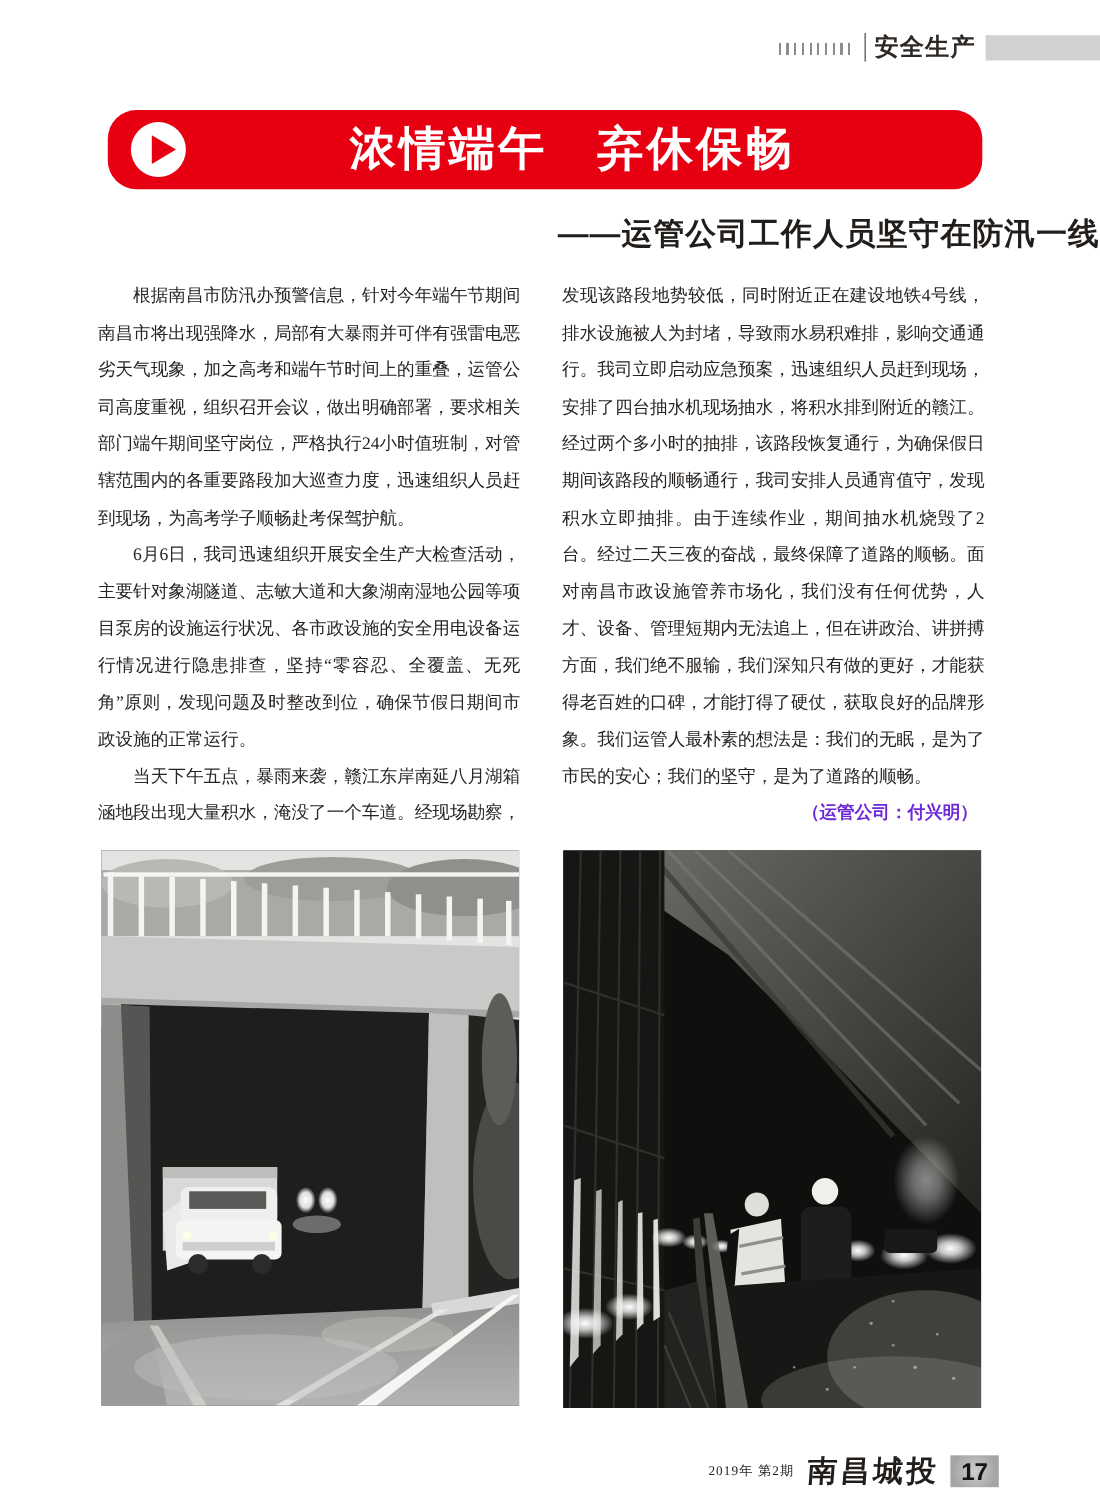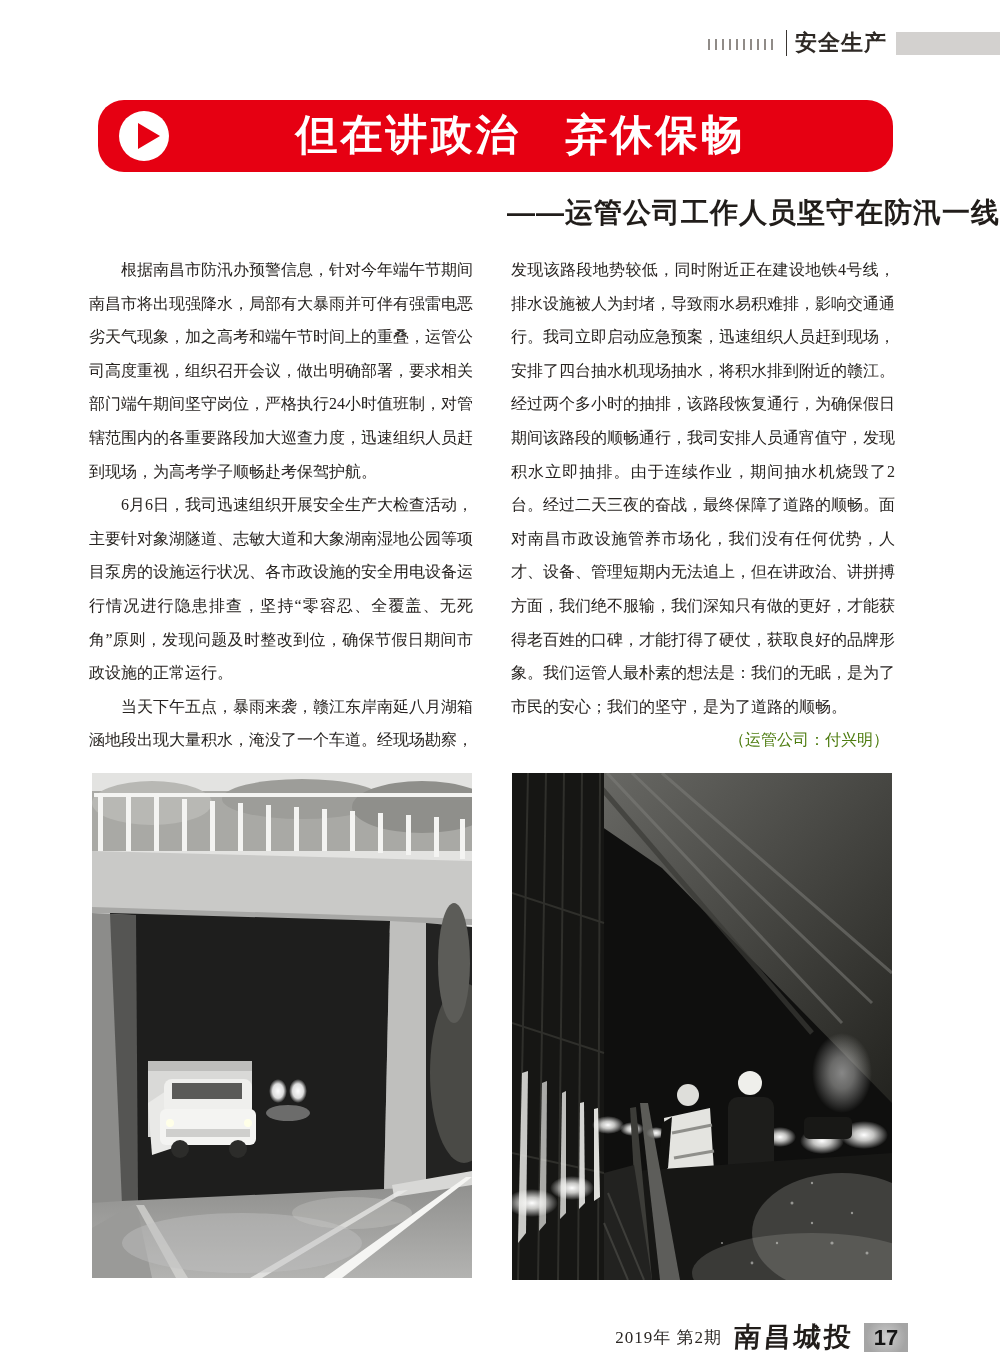--- a/index.html
+++ b/index.html
@@ -53,34 +53,34 @@
     font-size:28px; font-weight:700; color:#211d1a; letter-spacing:1px;
   }
 
   
   .article {
     position:absolute; left:89px; top:253px; width:806px; height:514px;
     column-count:2; column-gap:38px; column-fill:auto;
     font-size:16px; line-height:33.6px; text-align:justify; color:#272320;
   }
   .article p { text-indent:2em; }
-  .byline { text-align:right; text-indent:0; padding-right:6px; color:#4d7c0f; }
+  .byline { text-align:right; text-indent:0; padding-right:6px; color:#6d28d9;font-weight:bold; }
 
   
   .photo { position:absolute; overflow:hidden; background:#777; }
   .photo-left  { left:92px;  top:773px; width:380px; height:505px; }
   .photo-right { left:512px; top:773px; width:380px; height:507px; }
   .photo svg { display:block; }
 
   
   .footer {
     position:absolute; right:92px; top:1320px; height:34px;
     display:flex; align-items:center;
   }
-  .issue { font-size:17px; color:#2b2724; letter-spacing:1px; white-space:nowrap; }
+  .issue { font-size:12px; color:#2b2724; letter-spacing:1px; white-space:nowrap; }
   .brand {
     font-size:27px; font-weight:700; color:#211d1a; margin:0 10px 0 12px;
     font-family:"DejaVu Serif","Liberation Serif",serif;
     transform:skewX(-4deg); letter-spacing:3px; white-space:nowrap;
   }
   .page-num {
     width:44px; height:29px; line-height:29px; text-align:center;
     background:radial-gradient(circle at 50% 50%, #cdcdcd 0%, #a5a5a5 75%);
     color:#141414; font-family:"Liberation Sans","DejaVu Sans",sans-serif;
     font-size:22px; font-weight:700;
@@ -95,21 +95,21 @@
     <span class="tick-marks"></span>
     <span class="header-divider"></span>
     <span class="section-label">安全生产</span>
     <span class="header-block"></span>
   </div>
 
   <div class="banner">
     <span class="play-badge">
         <span class="tri"></span>
       </span>
-    <div class="banner-title">但在讲政治　弃休保畅</div>
+    <div class="banner-title">浓情端午　弃休保畅</div>
   </div>
 
   <div class="subtitle">——运管公司工作人员坚守在防汛一线</div>
 
   <div class="article">
     <p>根据南昌市防汛办预警信息，针对今年端午节期间南昌市将出现强降水，局部有大暴雨并可伴有强雷电恶劣天气现象，加之高考和端午节时间上的重叠，运管公司高度重视，组织召开会议，做出明确部署，要求相关部门端午期间坚守岗位，严格执行24小时值班制，对管辖范围内的各重要路段加大巡查力度，迅速组织人员赶到现场，为高考学子顺畅赴考保驾护航。</p>
     <p>6月6日，我司迅速组织开展安全生产大检查活动，主要针对象湖隧道、志敏大道和大象湖南湿地公园等项目泵房的设施运行状况、各市政设施的安全用电设备运行情况进行隐患排查，坚持“零容忍、全覆盖、无死角”原则，发现问题及时整改到位，确保节假日期间市政设施的正常运行。</p>
     <p>当天下午五点，暴雨来袭，赣江东岸南延八月湖箱涵地段出现大量积水，淹没了一个车道。经现场勘察，发现该路段地势较低，同时附近正在建设地铁4号线，排水设施被人为封堵，导致雨水易积难排，影响交通通行。我司立即启动应急预案，迅速组织人员赶到现场，安排了四台抽水机现场抽水，将积水排到附近的赣江。经过两个多小时的抽排，该路段恢复通行，为确保假日期间该路段的顺畅通行，我司安排人员通宵值守，发现积水立即抽排。由于连续作业，期间抽水机烧毁了2台。经过二天三夜的奋战，最终保障了道路的顺畅。面对南昌市政设施管养市场化，我们没有任何优势，人才、设备、管理短期内无法追上，但在讲政治、讲拼搏方面，我们绝不服输，我们深知只有做的更好，才能获得老百姓的口碑，才能打得了硬仗，获取良好的品牌形象。我们运管人最朴素的想法是：我们的无眠，是为了市民的安心；我们的坚守，是为了道路的顺畅。</p>
     <p class="byline">（运管公司：付兴明）</p>
   </div>

